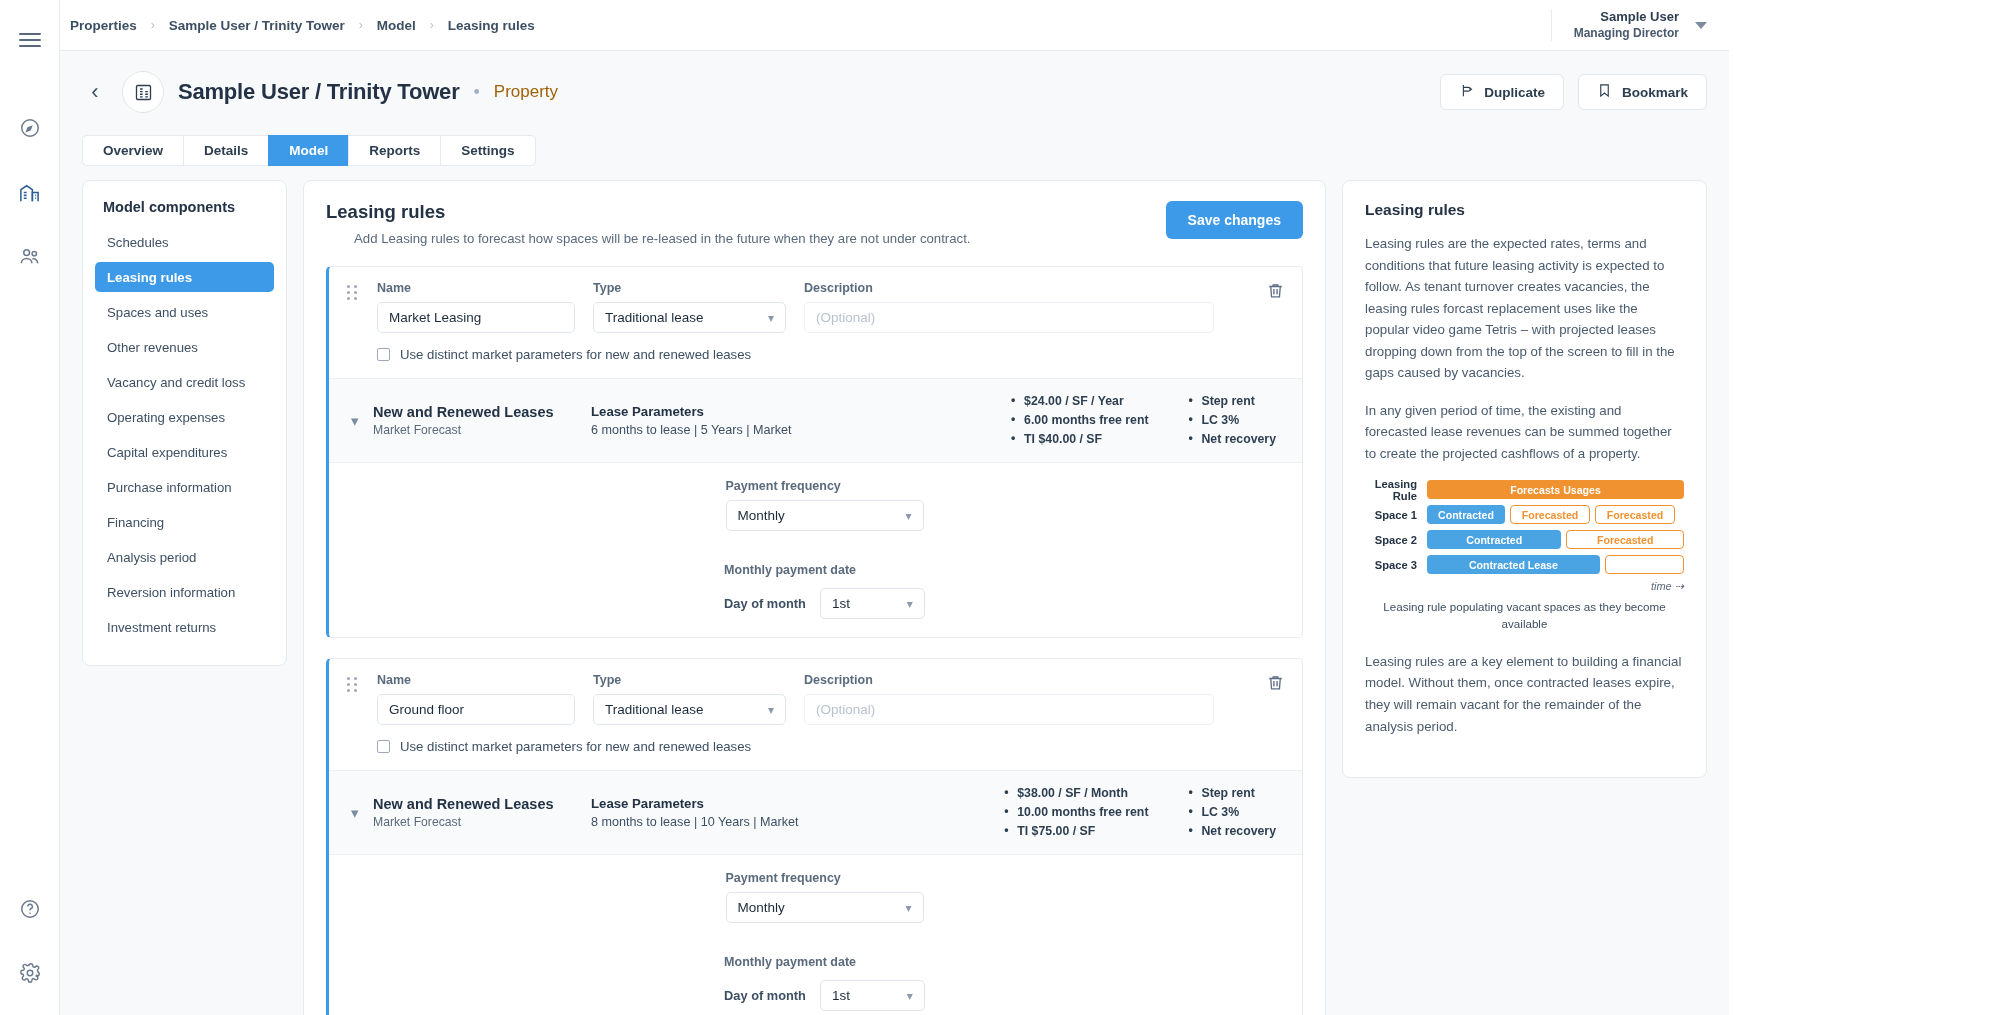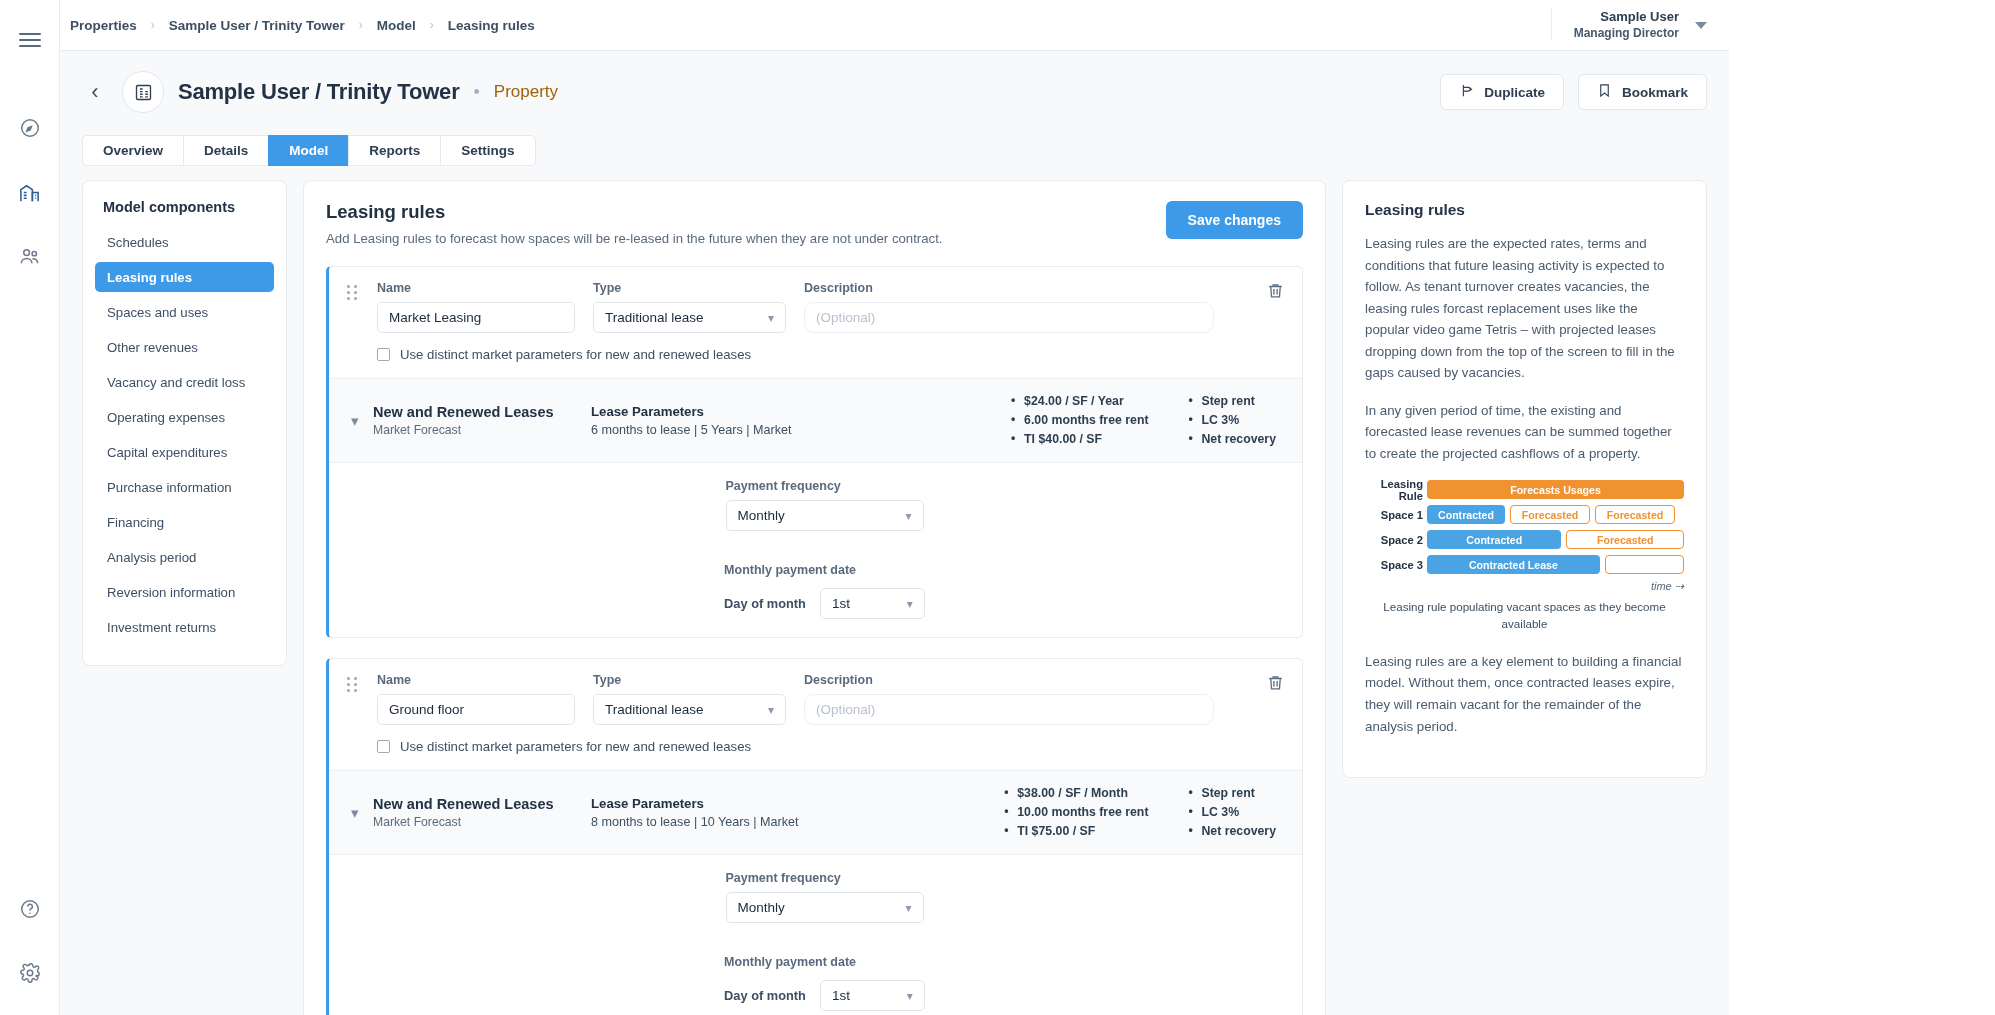--- a/index.html
+++ b/index.html
@@ -117,21 +117,21 @@
   .side-item {
     height: 30px; display: flex; align-items: center;
     padding: 0 12px; margin: 0 2px 5px 2px;
     border-radius: 5px; font-size: 13.2px; color: #3d4f63; font-weight: 500;
   }
   .side-item.active { background: #3d9ae8; color: #ffffff; font-weight: 600; }
 
   .center-card { flex: 1; min-width: 0; padding: 20px 22px 26px 22px; align-self: flex-start; }
   .center-head { display: flex; align-items: flex-start; }
   .center-title { font-size: 18.5px; font-weight: 700; color: #233245; }
-  .center-desc { font-size: 13.2px; color: #5a6a7d; margin-top: 8px; }
+  .center-desc { font-size: 13.2px; color: #5a6a7d; margin-top: 8px; margin-left: 28px; }
   .save-btn {
     margin-left: auto; background: #3d9ae8; color: #fff;
     border: none; border-radius: 6px; height: 38px; padding: 0 22px;
     font-size: 14px; font-weight: 700; font-family: inherit;
   }
 
   
   .rule {
     border: 1px solid #e7ebef; border-left: 3px solid #3d9ae8;
     border-radius: 5px; margin-top: 20px; overflow: hidden;
@@ -146,21 +146,21 @@
   .field-row { display: flex; gap: 18px; padding-left: 30px; }
   .fld-name { width: 198px; flex: none; }
   .fld-type { width: 193px; flex: none; }
   .fld-desc { flex: 1; min-width: 0; max-width: 410px; }
   .fld-label { font-size: 12.5px; font-weight: 600; color: #5a6a7d; margin-bottom: 7px; }
   .inp {
     height: 31px; border: 1px solid #dfe5ea; border-radius: 5px;
     display: flex; align-items: center; padding: 0 11px;
     font-size: 13.5px; color: #1c2b3a; background: #fff;
   }
-  .inp.placeholder { color: #b8c2ce; border-color: #eceff3; border-radius: 10px; }
+  .inp.placeholder { color: #b8c2ce; border-color: #eceff3; }
   .inp.select { justify-content: space-between; }
   .chev { color: #8c9aab; font-size: 12px; }
   .delete-btn {
     position: absolute; right: 14px; top: 14px;
     color: #5d6f84; width: 22px; height: 22px;
   }
   .checkrow { display: flex; align-items: center; gap: 10px; padding: 14px 0 2px 30px; }
   .cbox { width: 13px; height: 13px; border: 1px solid #9aa9bb; border-radius: 2px; background: #fff; flex: none; }
   .checkrow span { font-size: 13.2px; color: #3d4f63; }
 
@@ -200,21 +200,21 @@
   }
   .add-plus { font-size: 19px; font-weight: 400; color: #2c3e50; line-height: 1; }
 
   
   .help-card { width: 365px; flex: none; padding: 20px 22px 24px 22px; align-self: flex-start; }
   .help-title { font-size: 15.5px; font-weight: 700; color: #233245; margin-bottom: 14px; }
   .help-p { font-size: 13.3px; color: #4a5b6e; line-height: 1.62; margin-bottom: 16px; }
 
   .diagram { margin: 6px 0 6px 0; }
   .dgrow { display: flex; align-items: center; margin-bottom: 6px; height: 19px; }
-  .dglabel { width: 62px; flex: none; text-align: right; padding-right: 4px;
+  .dglabel { width: 62px; flex: none; text-align: right; padding-right: 10px;
              font-size: 11.2px; font-weight: 700; color: #233245; }
   .dgbars { flex: 1; display: flex; gap: 5px; overflow: hidden; height: 19px; }
   .bar {
     height: 19px; border-radius: 4px; display: flex; align-items: center; justify-content: center;
     font-size: 10.6px; font-weight: 700; white-space: nowrap; padding: 0 6px;
   }
   .bar.orange-solid { background: #f0922f; color: #ffffff; }
   .bar.blue-solid { background: #4aa3e3; color: #ffffff; }
   .bar.orange-out { border: 1.4px solid #f0922f; color: #f0922f; background: #fff; }
   .dg-time { text-align: right; font-size: 11px; font-style: italic; color: #5a6a7d; margin-top: 5px; }

